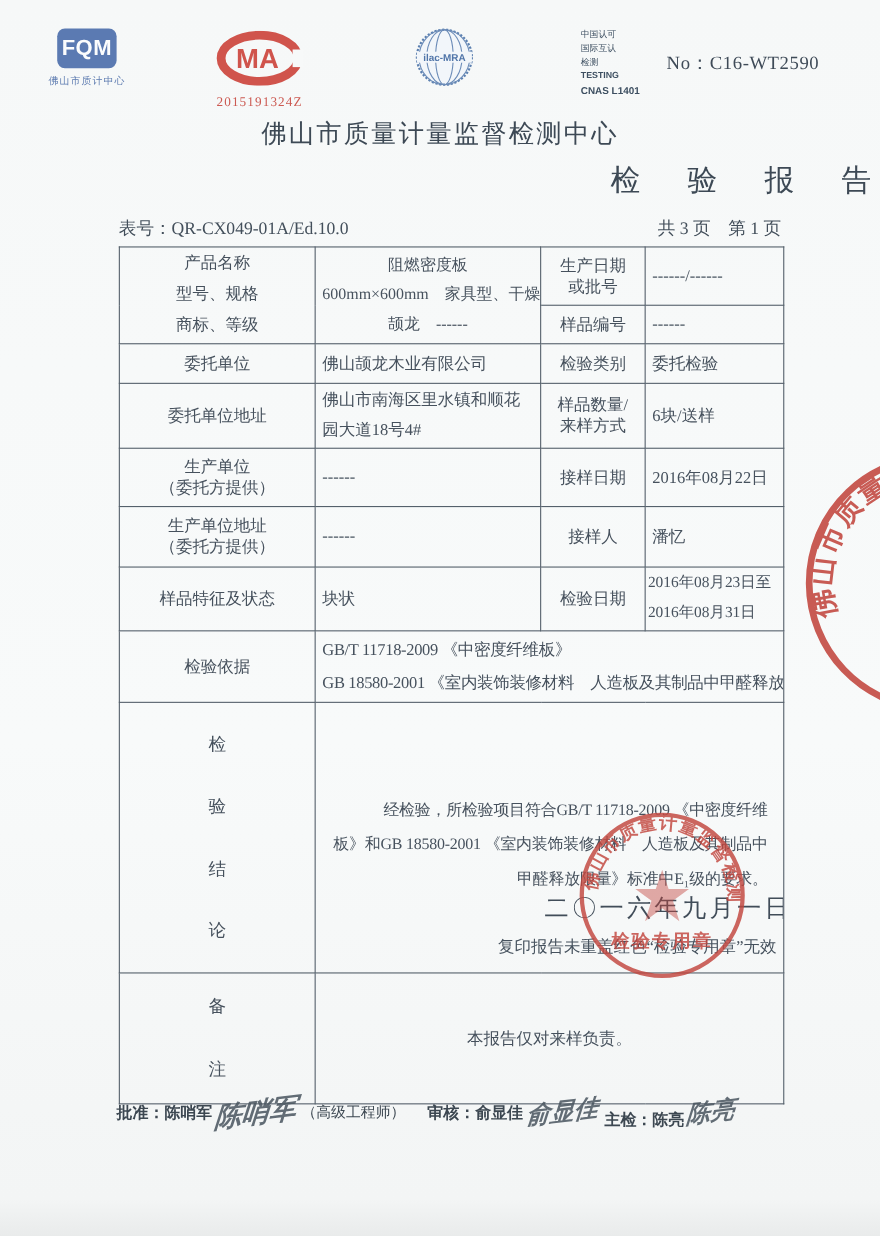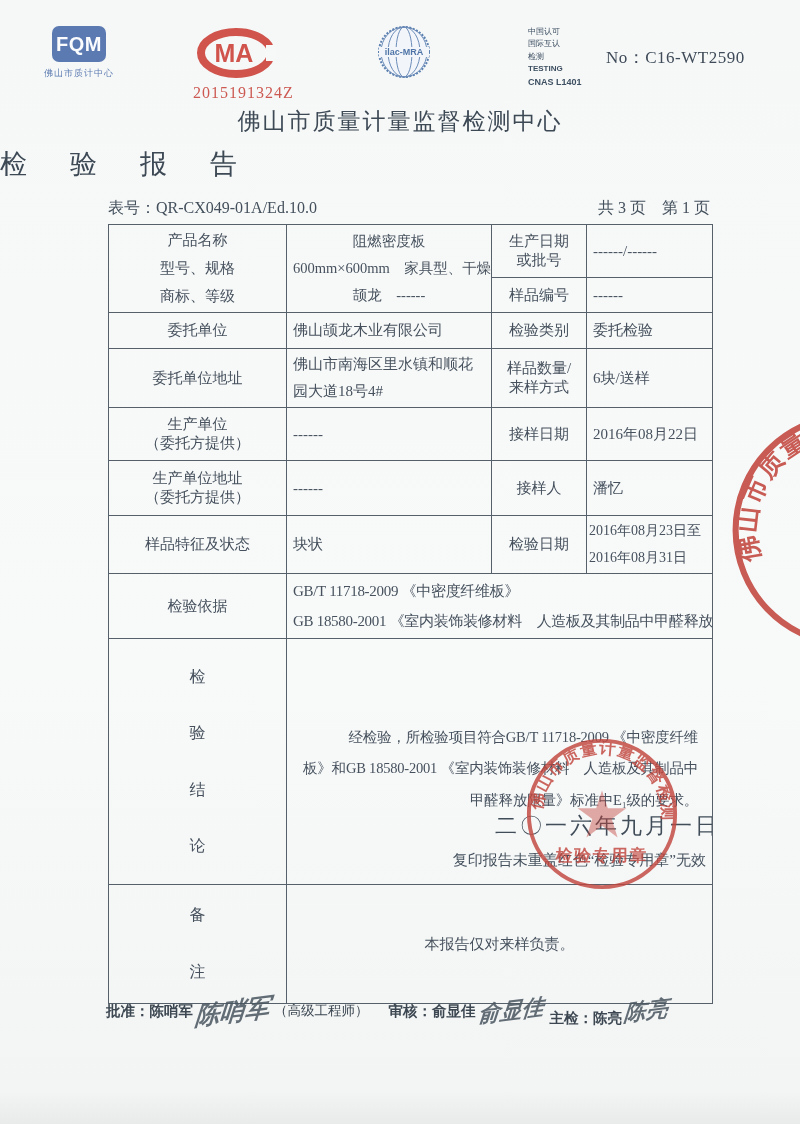--- a/index.html
+++ b/index.html
@@ -11,30 +11,30 @@
     color:#46515d;
   }
   .abs{position:absolute;}
   
   .fqm-logo{left:44px;top:26px;text-align:center;width:70px;}
   .fqm-box{width:54px;height:36px;margin:0 auto;background:#5b7ab2;border-radius:7px;
     color:#fbfcfd;font-weight:bold;font-size:20px;line-height:36px;text-align:center;
     font-family:"Liberation Sans",sans-serif;letter-spacing:.5px;}
   .fqm-cap{margin-top:5px;color:#5d7bb0;font-size:9px;letter-spacing:1px;white-space:nowrap;}
   .mark{position:absolute;text-align:center;}
-  .mark-cap{font-size:16px;color:#cc5a52;letter-spacing:1px;margin-top:2px;white-space:nowrap;}
+  .mark-cap{font-size:12px;color:#cc5a52;letter-spacing:1px;margin-top:2px;white-space:nowrap;}
   .mark-cap.tiny{font-size:6.5px;letter-spacing:0;}
   .cnas-cap{left:528px;top:26px;font-size:8px;line-height:1.55;color:#3d4f61;
     font-family:"Liberation Sans",sans-serif;}
   .cnas-cap .b{font-weight:bold;}
   .report-no{left:606px;top:46px;font-size:17px;color:#3f4b58;letter-spacing:.5px;}
   
   .org-title{left:0;top:106px;width:100%;text-align:center;font-size:23px;
     letter-spacing:2px;color:#3d4955;}
-  .report-title{left:0;top:146px;width:100%;text-align:left;font-size:27px;
+  .report-title{left:0;top:146px;width:100%;text-align:right;font-size:27px;
     letter-spacing:8px;color:#3d4955;}
   .meta-row{left:108px;top:198px;width:604px;font-size:16px;color:#434f5b;}
   .meta-pages{position:absolute;right:2px;top:0;}
   
   table.report{position:absolute;left:108px;top:224px;border-collapse:collapse;
     table-layout:fixed;width:604px;}
   table.report td{border:1px solid #55606b;font-size:15px;color:#46515d;
     padding:2px 6px;vertical-align:middle;overflow:hidden;}
   td.lab{text-align:center;padding:2px 2px;}
   td.val{text-align:left;padding-left:12px;}

